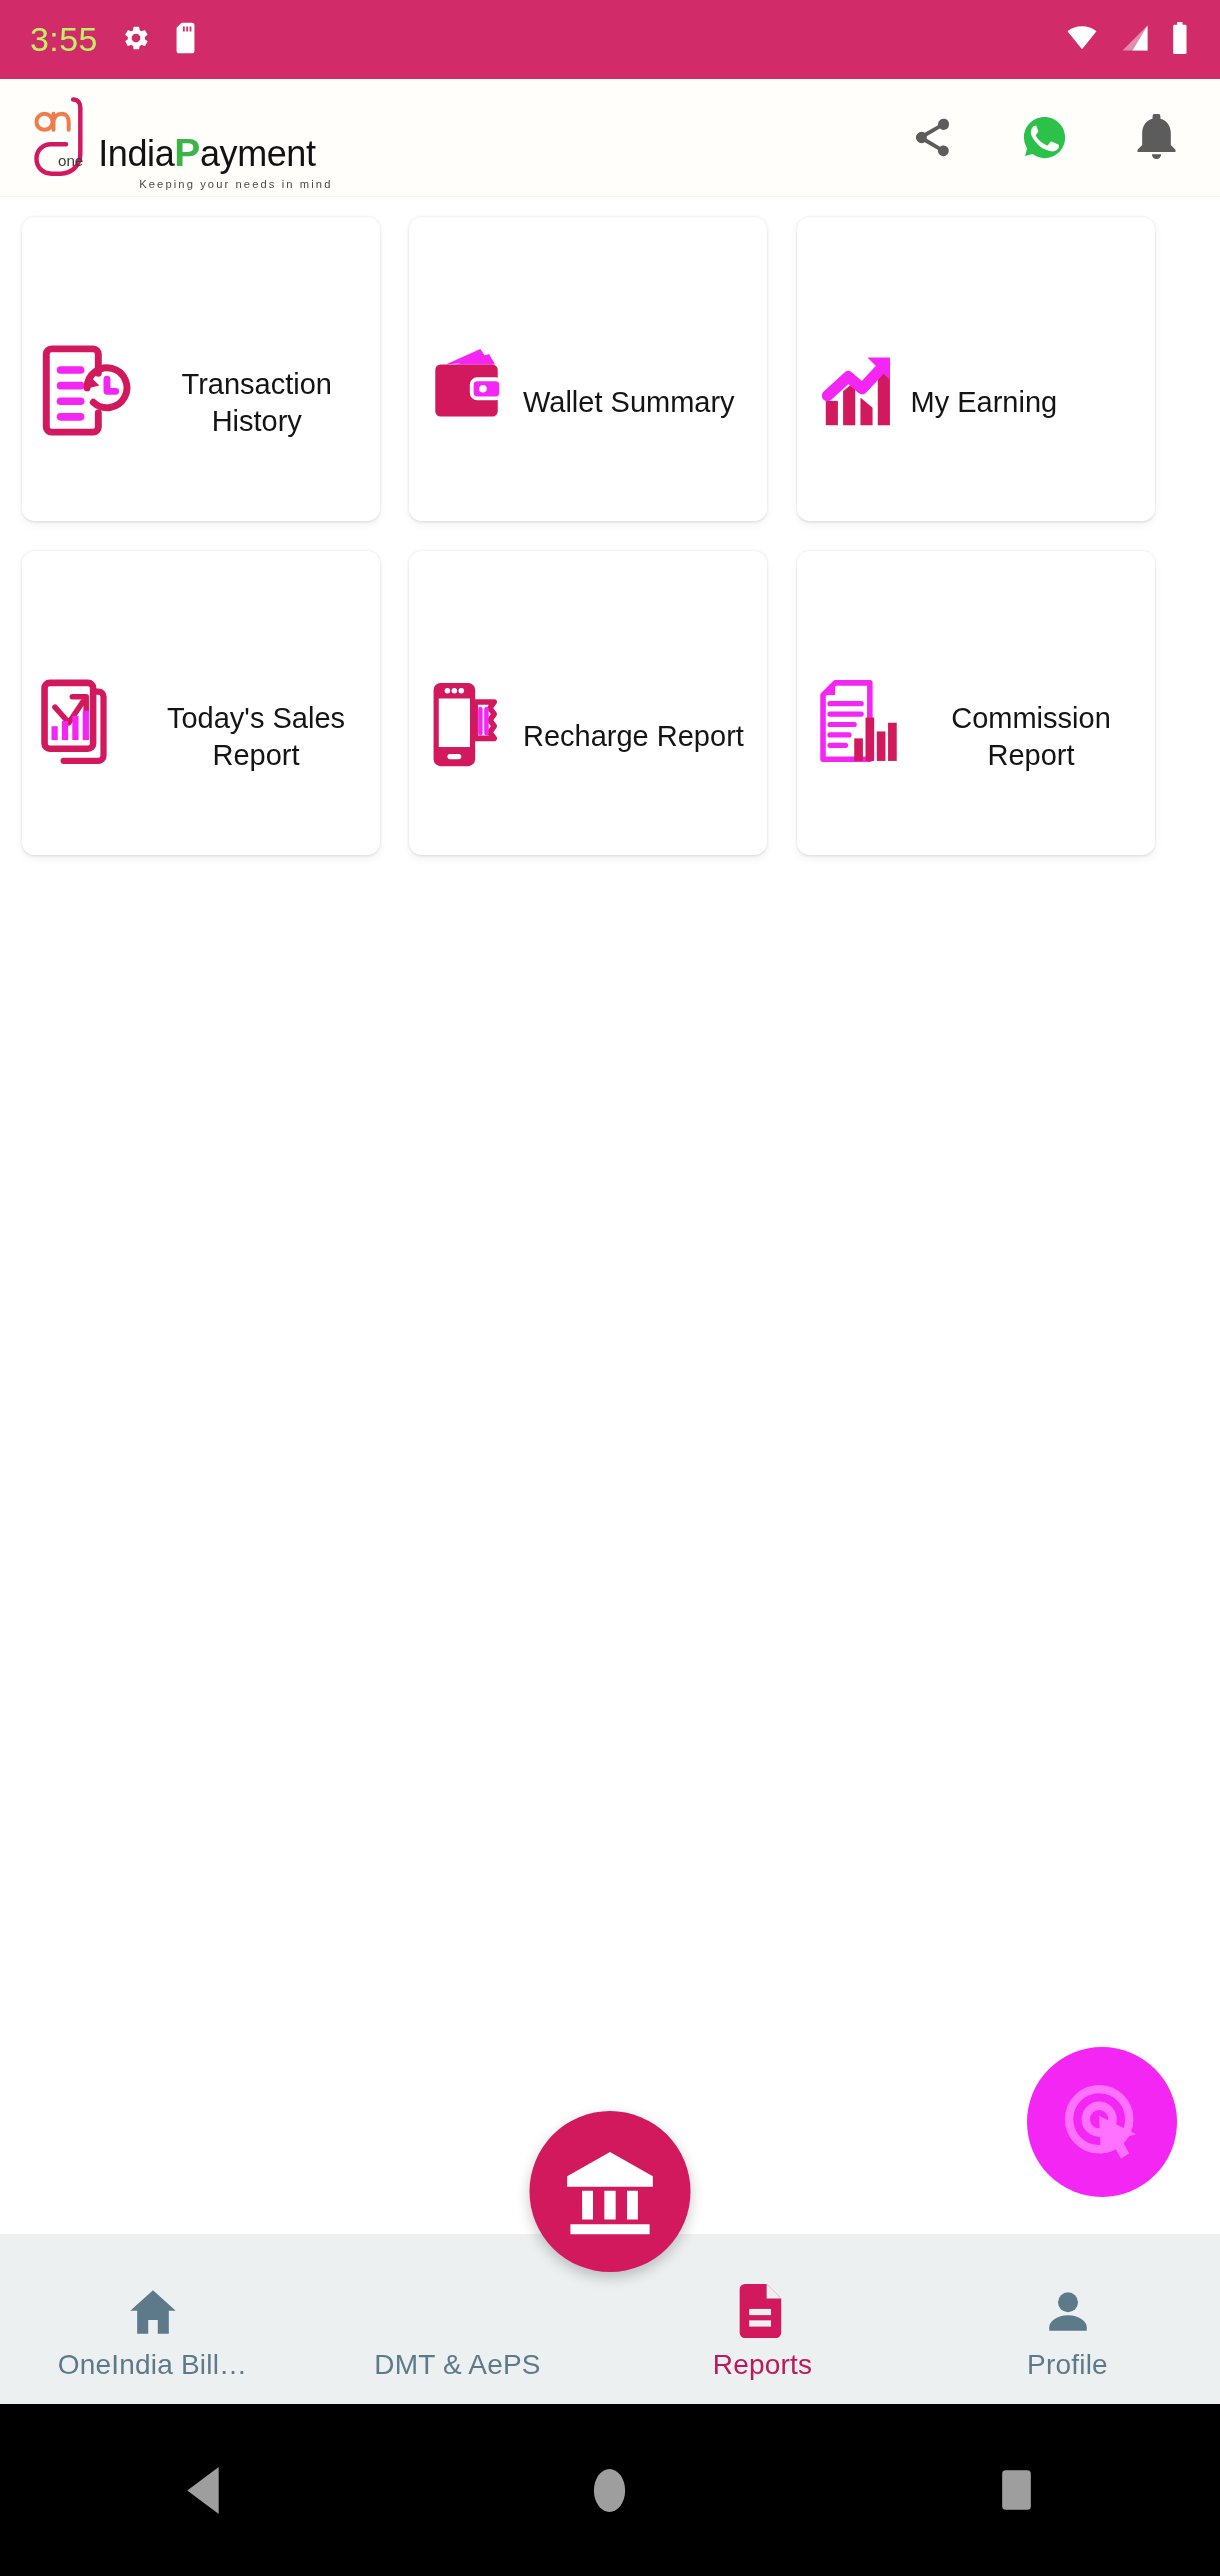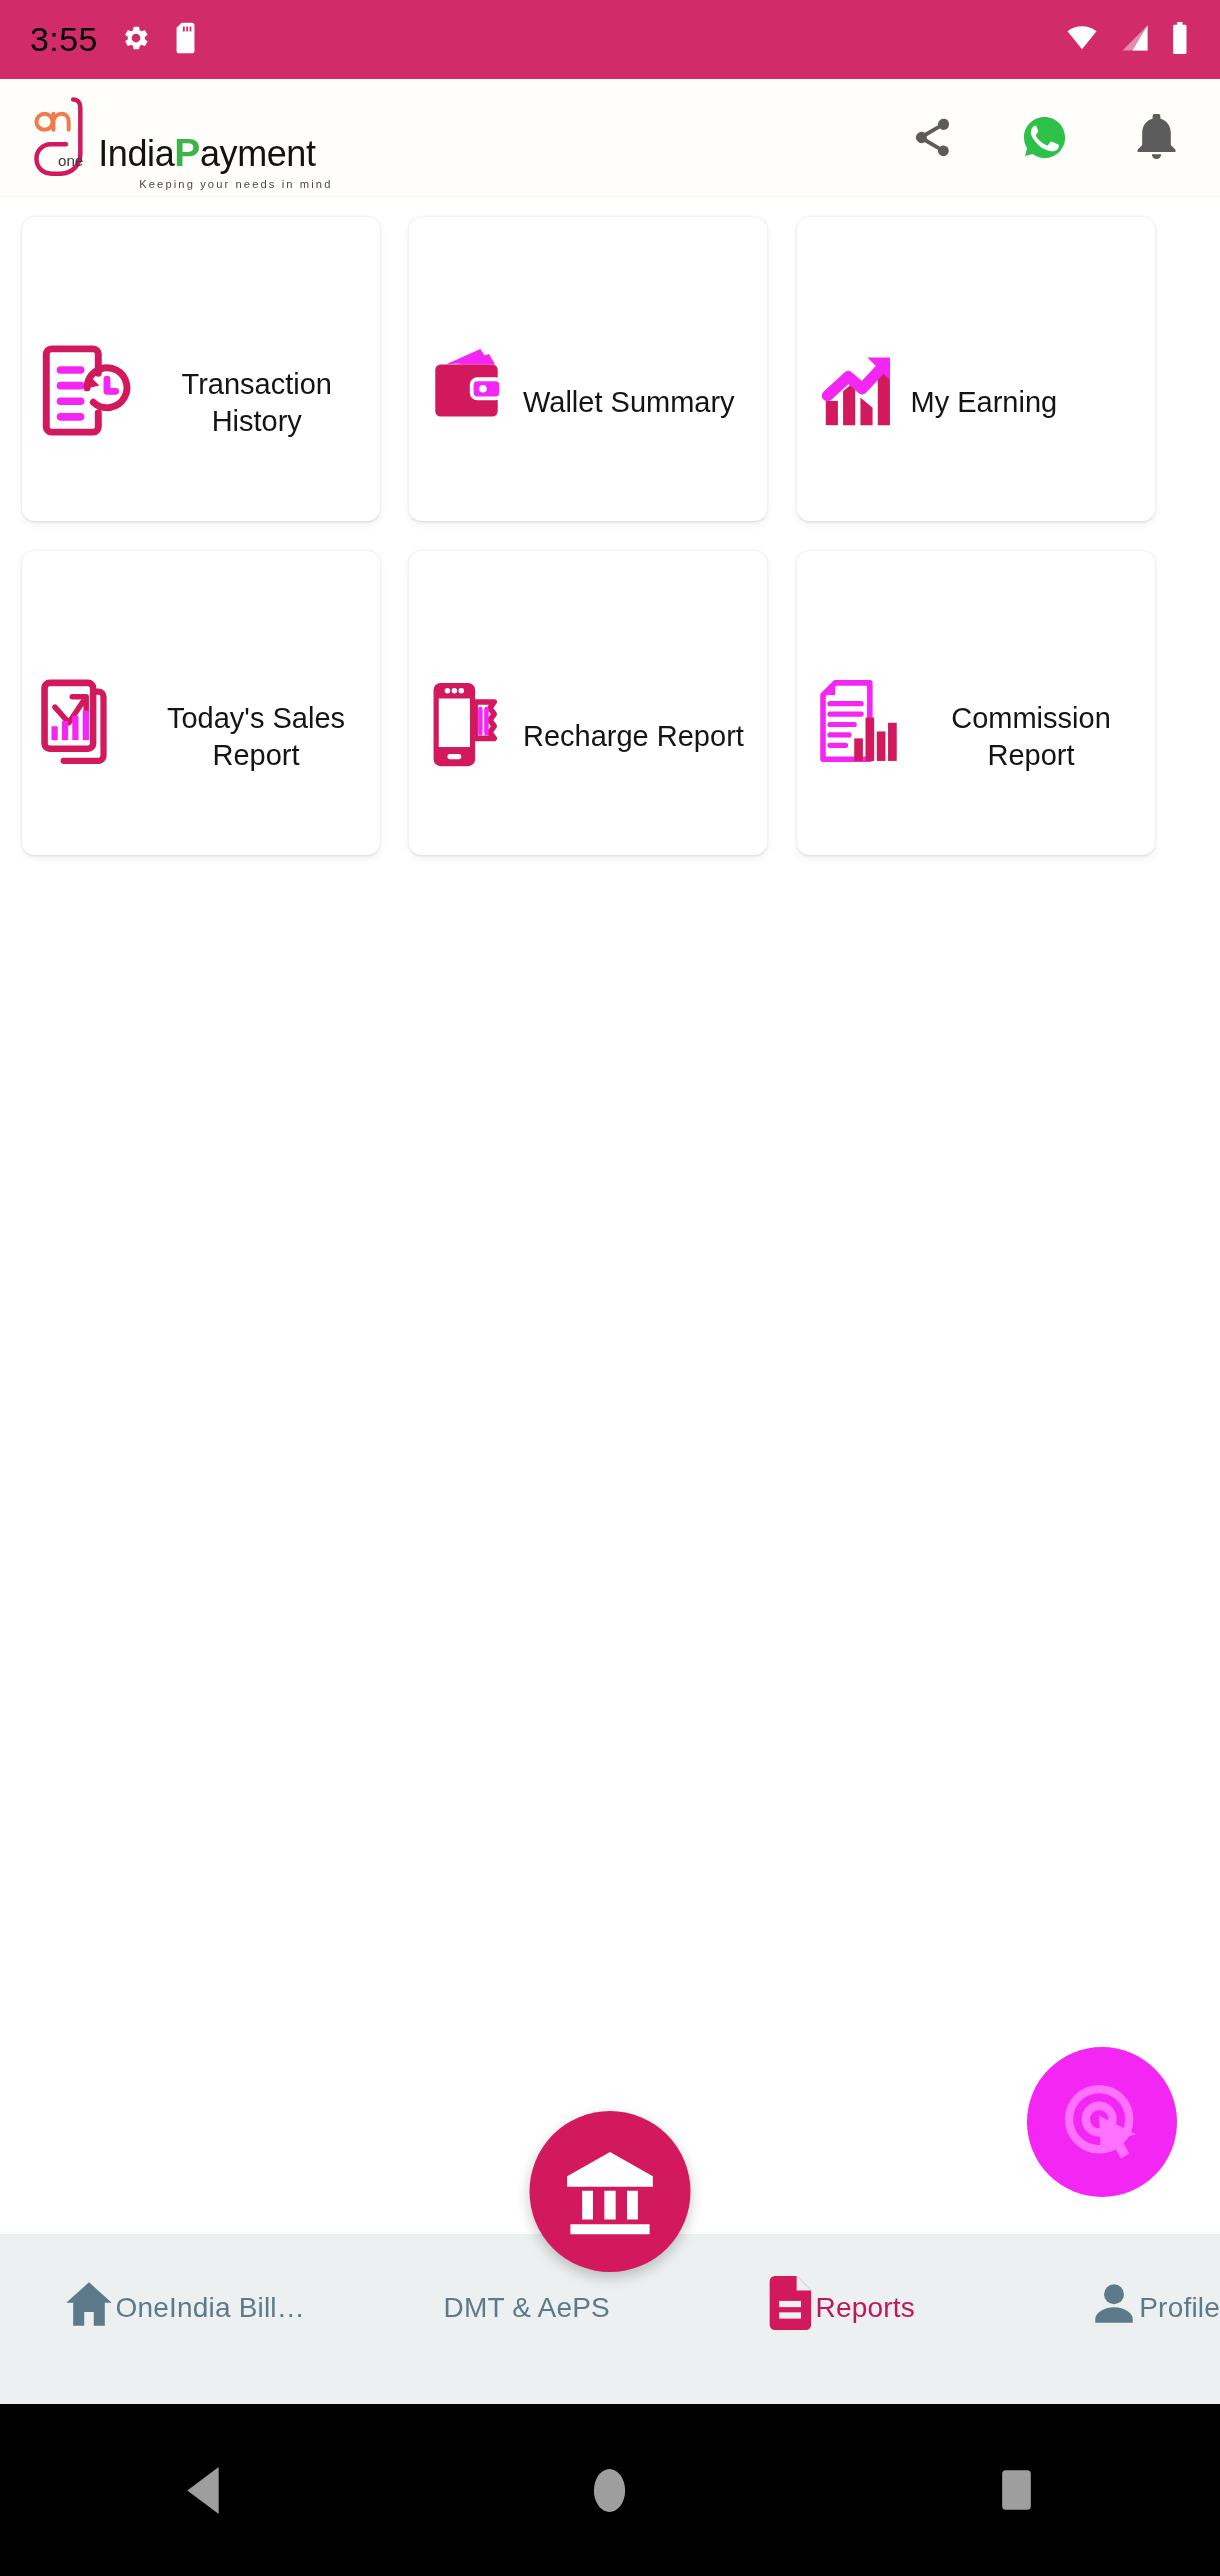--- a/index.html
+++ b/index.html
@@ -10,21 +10,21 @@
     position:relative;
     overflow:hidden;
   }
 
   
   #status-bar {
     height:79px;
     background:#d22b69;
     display:flex; align-items:center;
     padding:0 30px;
-    color:#000000;
+    color:#bef264;
   }
   #status-left { display:flex; align-items:center; gap:23px; }
   #status-time { font-size:34px; letter-spacing:0.4px; font-weight:400; }
   #status-right { margin-left:auto; display:flex; align-items:center; gap:19.7px; }
   .sb-ico { display:block; }
 
   
   #app-header {
     height:118px;
     background:#fffefb;
@@ -71,21 +71,21 @@
 
   
   #bottom-nav {
     position:absolute; left:0; right:0; bottom:172px;
     height:170px;
     background:#ecf0f1;
     display:flex; align-items:flex-end;
   }
   .nav-item {
     flex:1; height:100%;
-    display:flex; 
+    display:flex; flex-direction:column;
     align-items:center; justify-content:flex-end;
     padding-bottom:23px;
     cursor:pointer;
   }
   .nav-icon { height:55px; display:flex; align-items:flex-end; justify-content:center; margin-bottom:10.7px; }
   .nav-label {
     font-size:28px; color:#5d7a8a; letter-spacing:0.2px;
     max-width:100%; white-space:nowrap; overflow:hidden;
   }
   .nav-item.active .nav-label { color:#be185d; }

